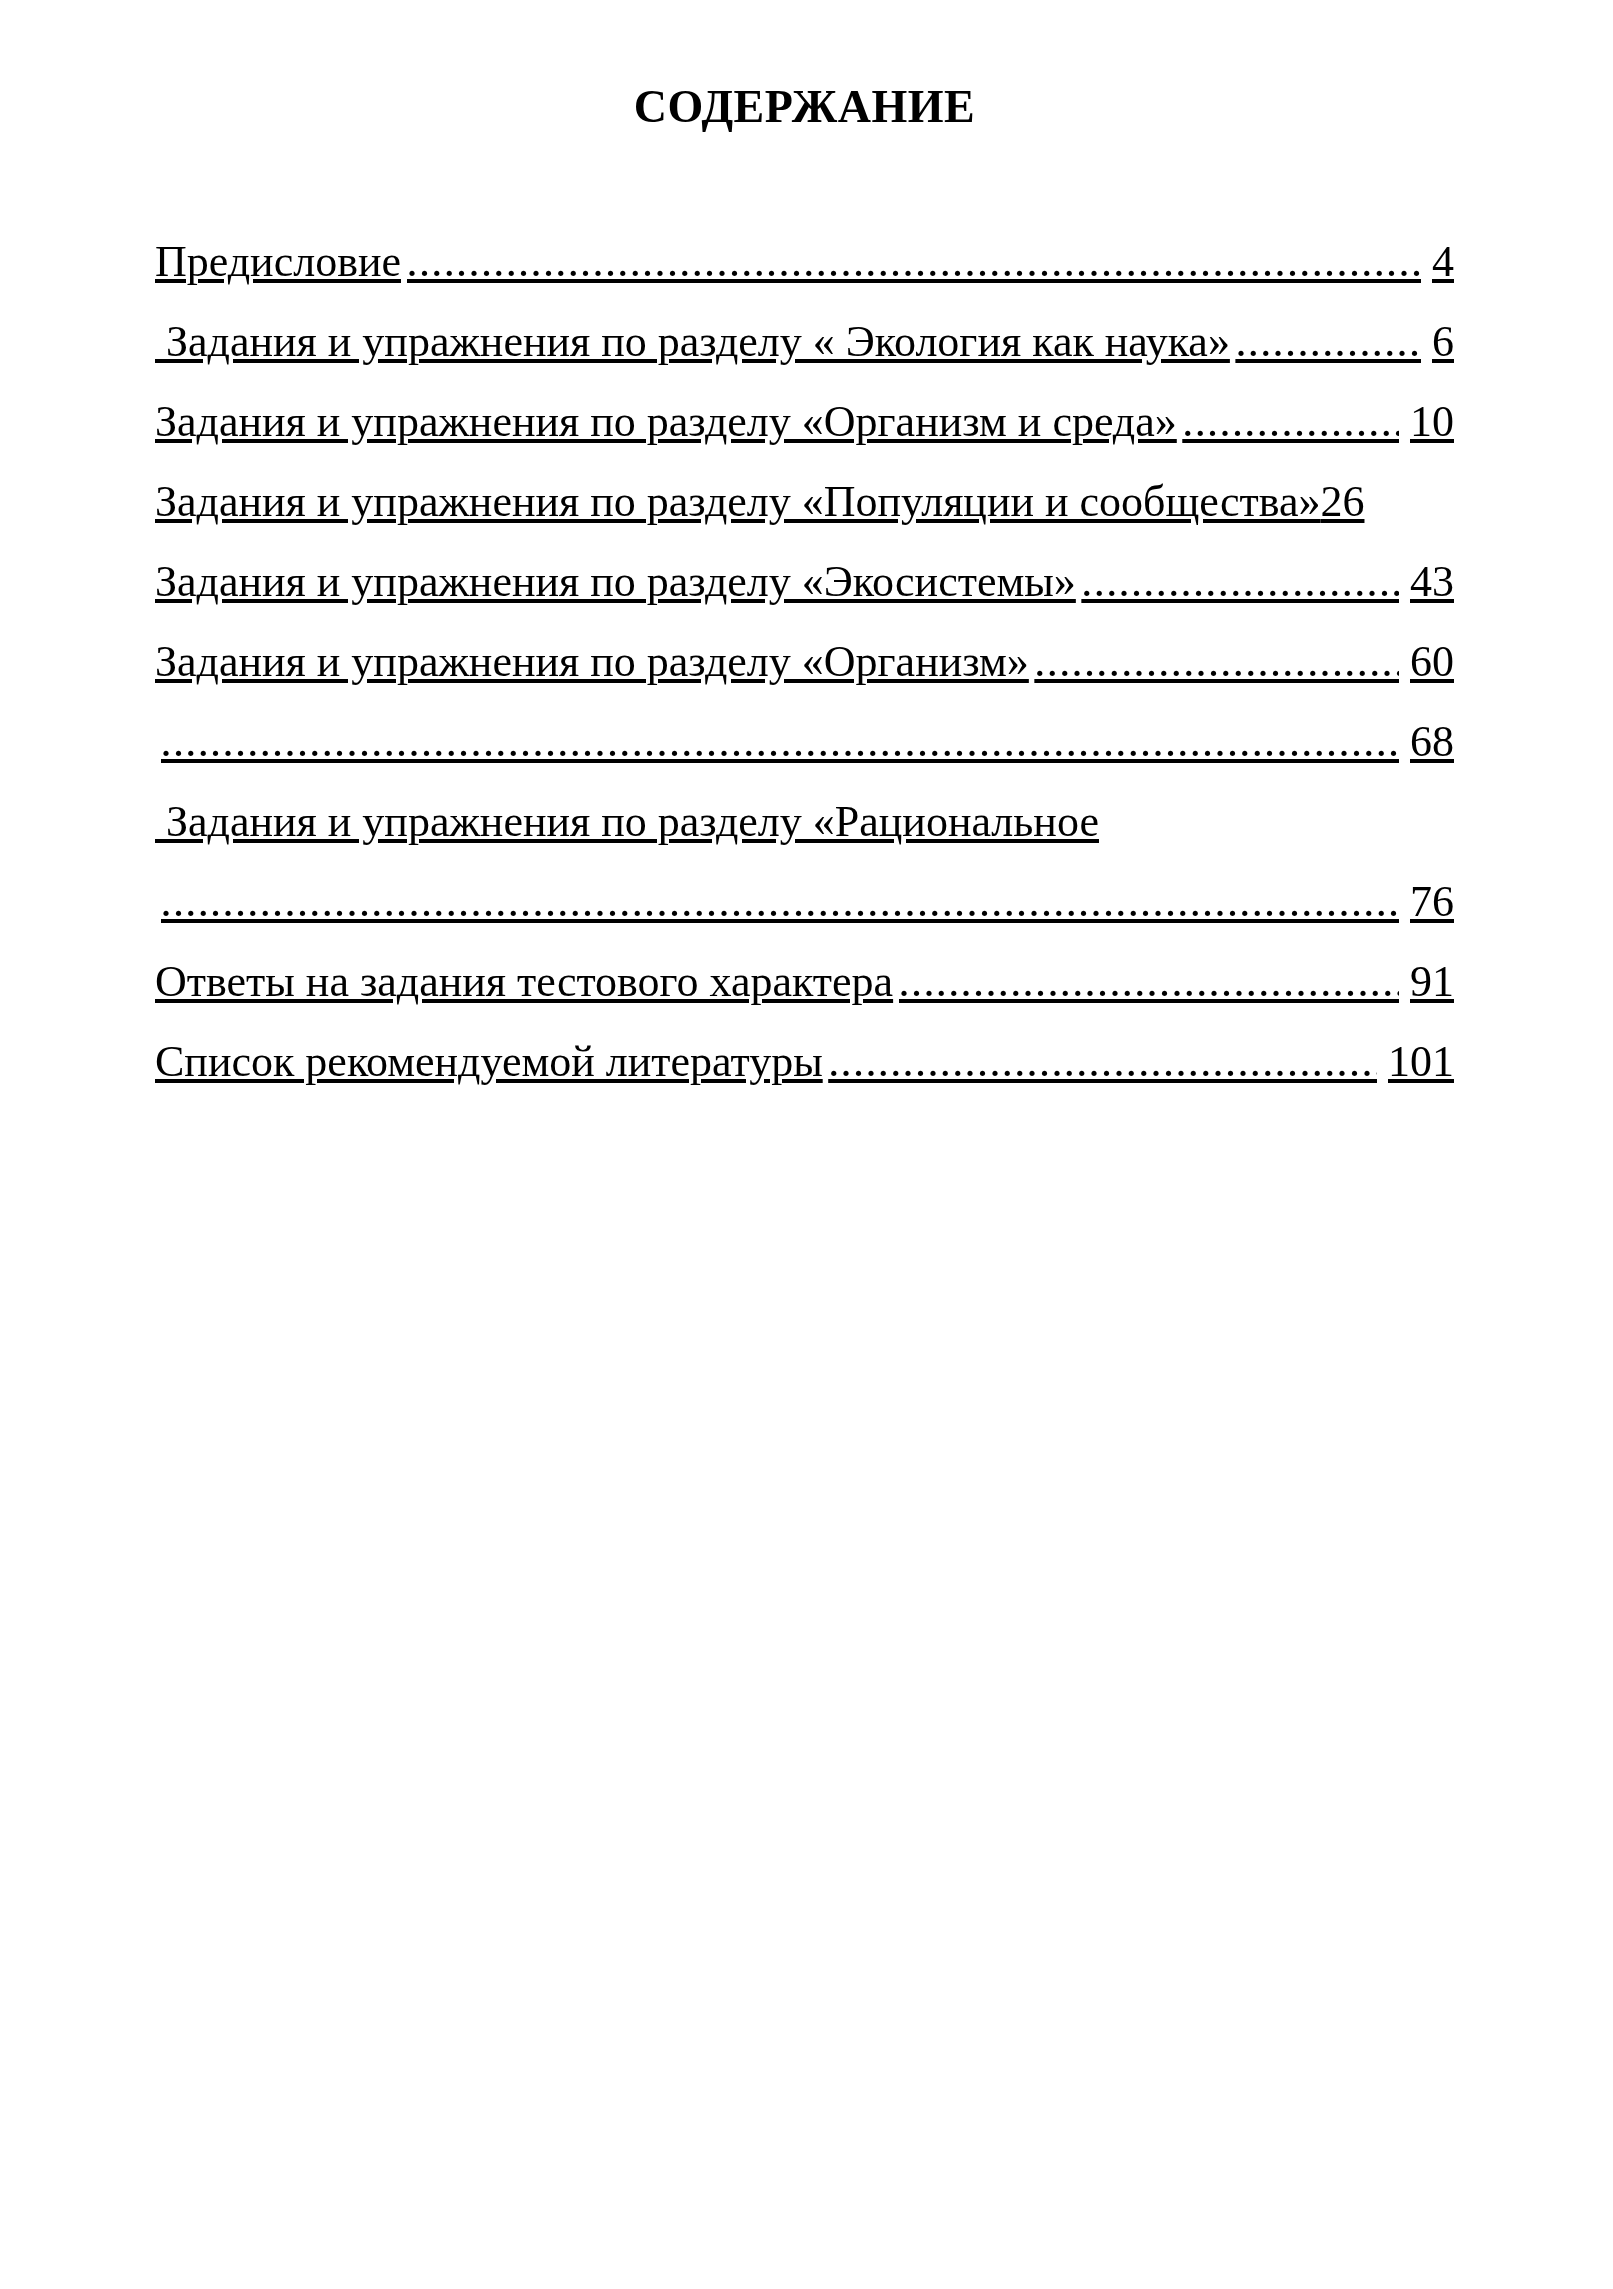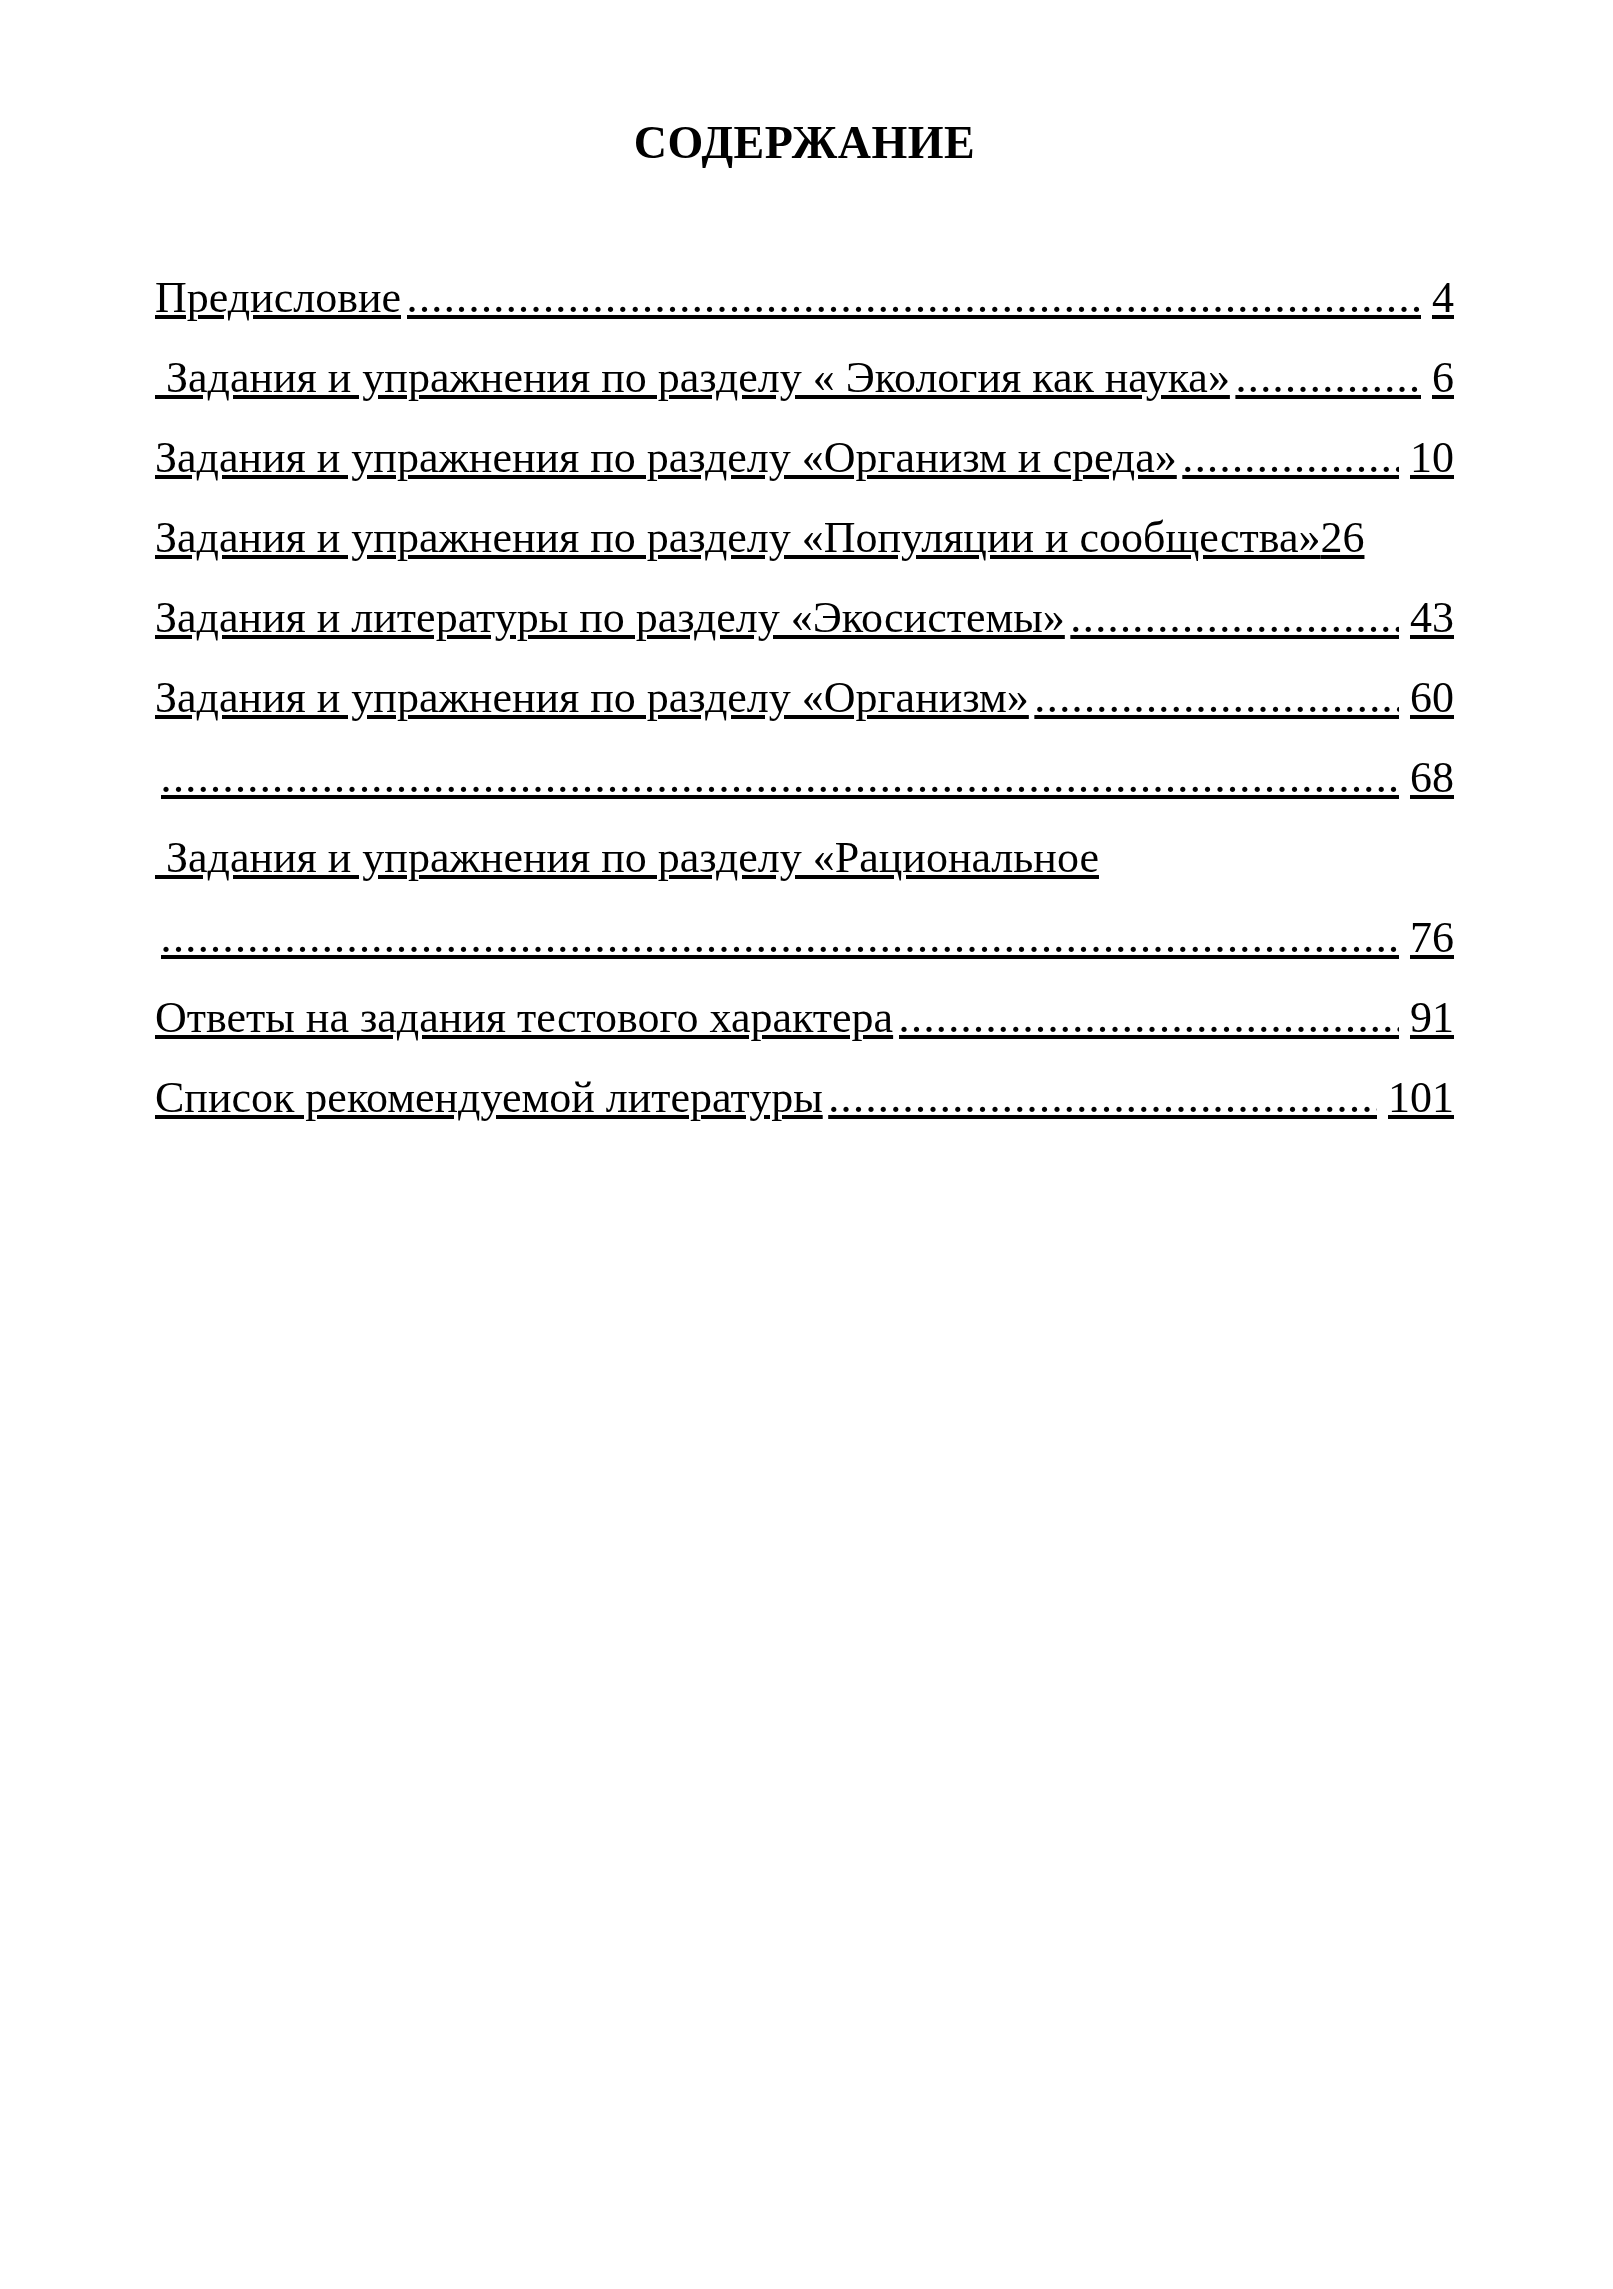--- a/index.html
+++ b/index.html
@@ -10,21 +10,21 @@
   body {
     width: 1613px;
     height: 2290px;
     font-family: "Liberation Serif", serif;
     color: #000000;
   }
   .sheet {
     box-sizing: border-box;
     width: 1613px;
     height: 2290px;
-    padding: 120px 159px 0 155px;
+    padding: 84px 159px 0 155px;
     background: #ffffff;
   }
   .doc-title {
     margin: 0;
     font-family: "Liberation Serif", serif;
     font-weight: 700;
     font-size: 46px;
     line-height: 46px;
     text-align: center;
     letter-spacing: 0.5px;
@@ -88,21 +88,21 @@
       <span class="pagenum">10</span>
     </div>
 
     <div class="toc-row tight">
       <span class="toc-text">Задания и упражнения по разделу «Популяции и сообщества»</span>
 
       <span class="pagenum">26</span>
     </div>
 
     <div class="toc-row">
-      <span class="toc-text">Задания и литературы по разделу «Экосистемы»</span>
+      <span class="toc-text">Задания и упражнения по разделу «Экосистемы»</span>
       <span class="dots"></span>
       <span class="pagenum">43</span>
     </div>
 
     <div class="toc-row">
       <span class="toc-text">Задания и упражнения по разделу «Организм»</span>
       <span class="dots"></span>
       <span class="pagenum">60</span>
     </div>
 

